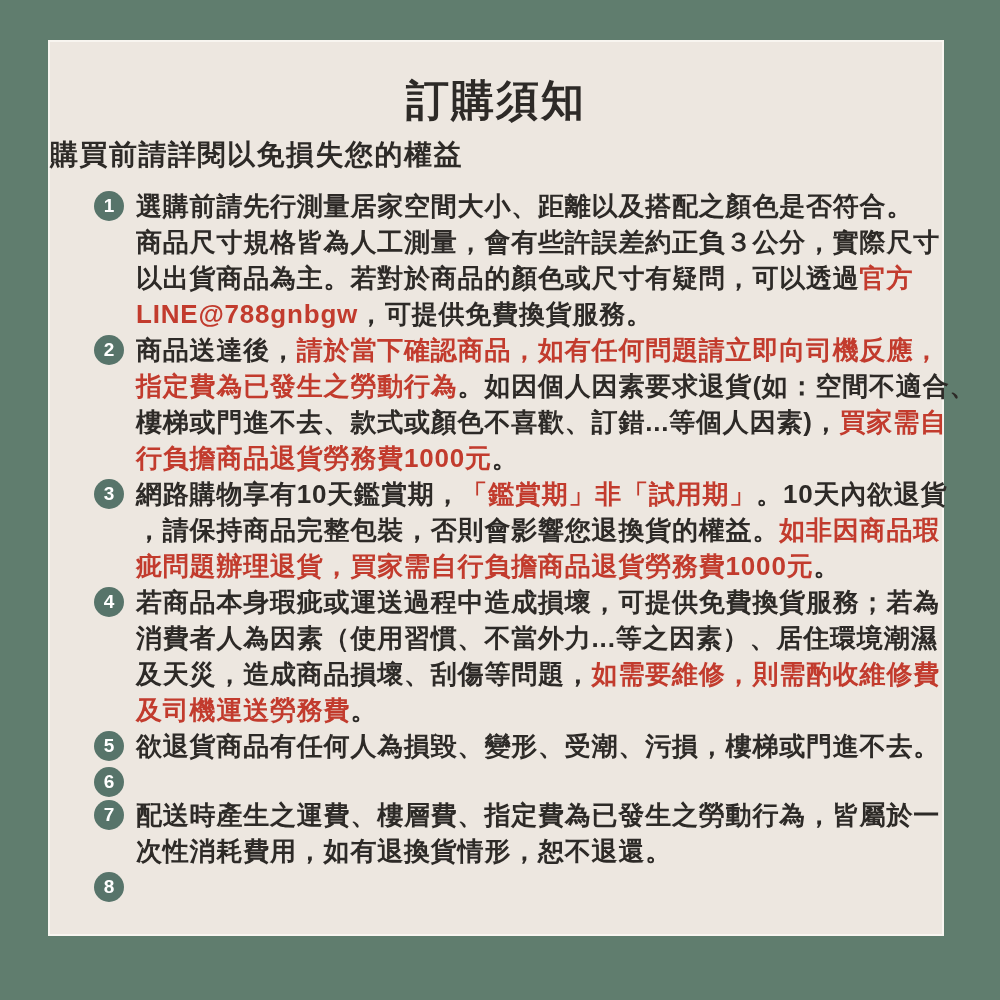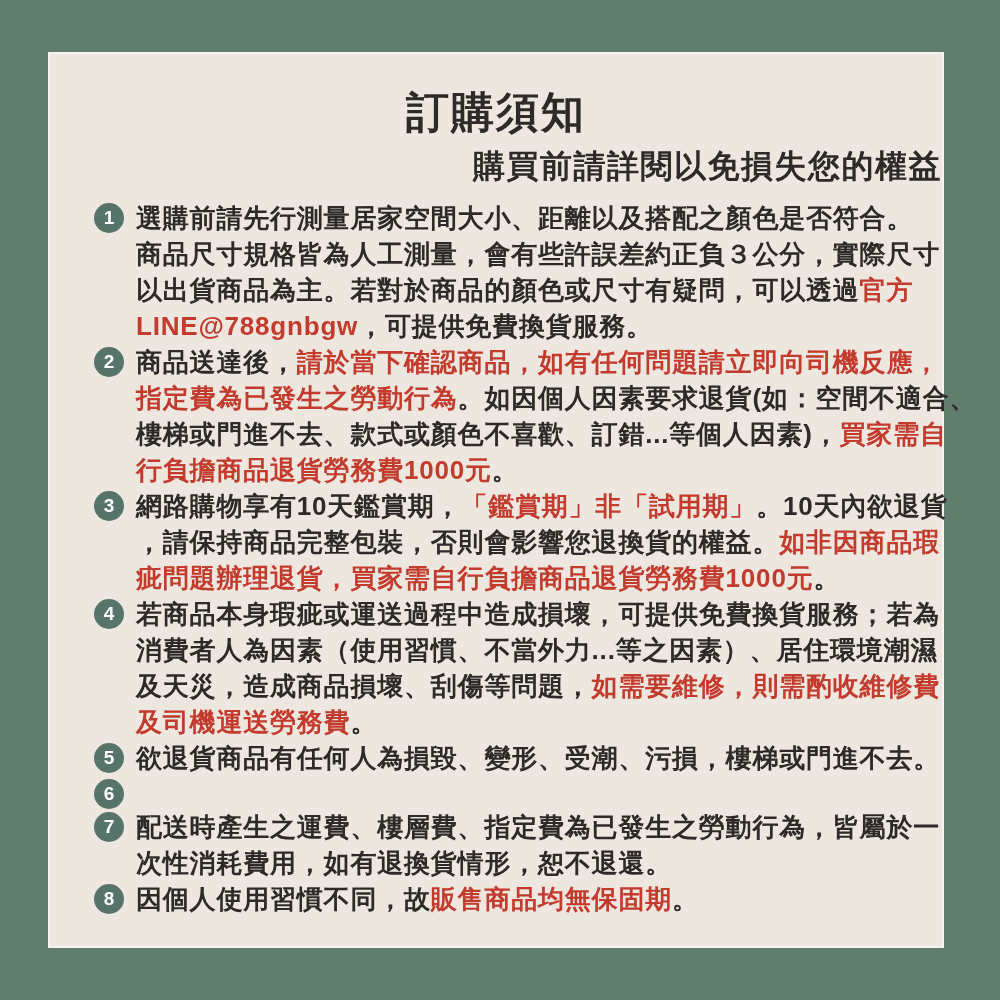--- a/index.html
+++ b/index.html
@@ -12,40 +12,40 @@
   }
   .page {
     position: relative;
     width: 1000px;
     height: 1000px;
     background: var(--bg, #607d6e);
   }
   .card {
     position: absolute;
     left: 48px;
-    top: 52px;
+    top: 40px;
     width: 896px;
     height: 896px;
     box-sizing: border-box;
     background: var(--card, #ede7e0);
     border: 2px solid var(--card-border, #f8f5f0);
   }
   .title {
     margin: 34px 0 0 0;
     text-align: center;
     font-size: 43px;
     line-height: 48px;
     font-weight: bold;
     letter-spacing: 2px;
     color: var(--ink, #2d2a27);
   }
   .subtitle {
     margin: 14px 0 10px 0;
-    text-align: right;
-    font-size: 32px;
+    text-align: left;
+    font-size: 28px;
     line-height: 33px;
     font-weight: bold;
     letter-spacing: 1.5px;
     color: var(--ink, #2d2a27);
   }
   .list {
     margin-top: 17px;
     padding: 0 20px 0 44px;
   }
   .item {
@@ -119,17 +119,16 @@
         <div class="item">
           <span class="badge">6</span>
         </div>
         <div class="item">
           <span class="badge">7</span>
           <div class="item-text"><span class="seg-text">配送時產生之運費、樓層費、指定費為已發生之勞動行為，皆屬於一
 次性消耗費用，如有退換貨情形，恕不退還。</span></div>
         </div>
         <div class="item">
           <span class="badge">8</span>
-          <div class="item-text"><span class="seg-text">因個人使用習慣不同，故</span><span class="seg-accent">販售商品均無保固期</span><span class="seg-text">。</span></div>
         </div>
       </div>
   </div>
 </div>
 
 </body></html>

